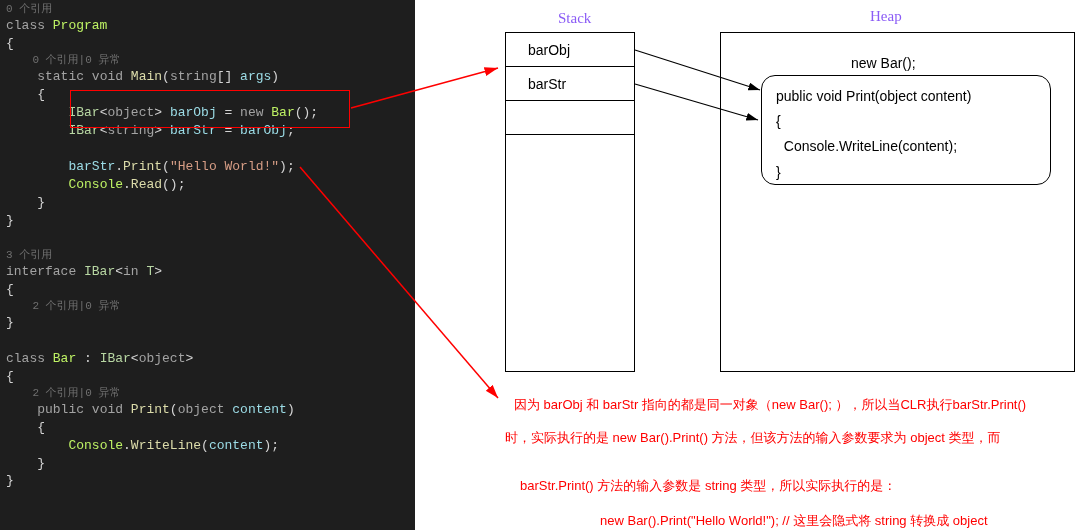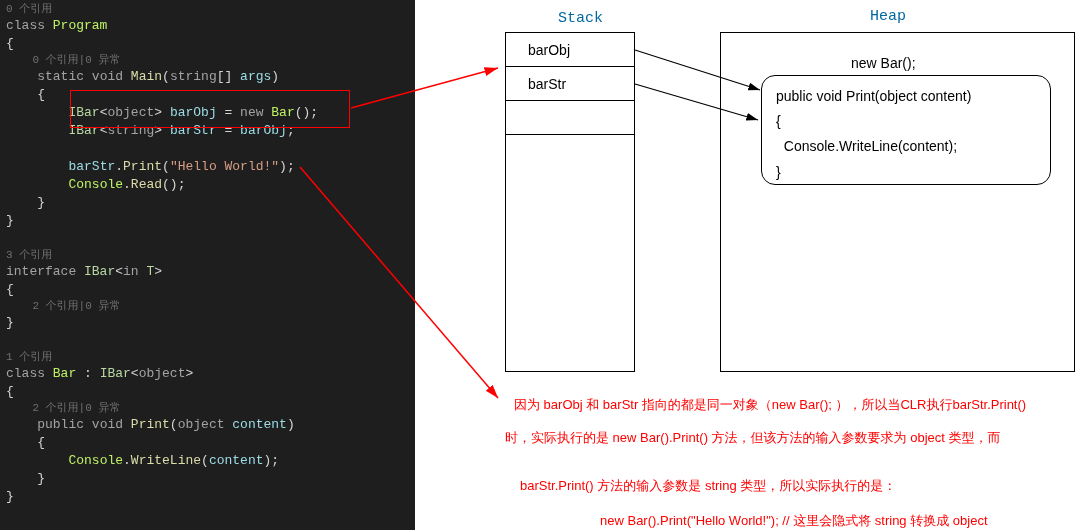--- a/index.html
+++ b/index.html
@@ -32,23 +32,23 @@
   .tk-brace { color: #d4d4d4; }
   .highlight-box {
     position: absolute;
     left: 70px; top: 90px;
     width: 280px; height: 38px;
     border: 1px solid #ff0000;
   }
 
   .label {
     position: absolute;
-    font-family: Liberation Mono, monospace;
+    font-family: Liberation Serif, serif;
     font-size: 15px;
-    color: #0369a1;
+    color: #8b5cf6;
   }
   .stack-label { left: 558px; top: 10px; }
   .heap-label  { left: 870px; top: 8px; }
   .stack-box {
     position: absolute;
     left: 505px; top: 32px;
     width: 130px; height: 340px;
     border: 1px solid #000;
     background: #fff;
   }
@@ -121,21 +121,20 @@
 <div class="code-line">        <span class="tk-class">Console</span><span class="tk-punc">.</span><span class="tk-method">Read</span><span class="tk-punc">();</span></div>
 <div class="code-line">    <span class="tk-brace">}</span></div>
 <div class="code-line"><span class="tk-brace">}</span></div>
 <div class="code-line"> </div>
 <div class="code-line tk-ref"><span>3 个引用</span></div>
 <div class="code-line"><span class="tk-keyword">interface </span><span class="tk-iface">IBar</span><span class="tk-punc">&lt;</span><span class="tk-keyword">in </span><span class="tk-iface">T</span><span class="tk-punc">&gt;</span></div>
 <div class="code-line"><span class="tk-brace">{</span></div>
 <div class="code-line tk-ref">    <span>2 个引用|0 异常</span></div>
 <div class="code-line"><span class="tk-brace">}</span></div>
 <div class="code-line"> </div>
-<div class="code-line tk-ref"><span>1 个引用</span></div>
 <div class="code-line"><span class="tk-keyword">class </span><span class="tk-class">Bar</span><span class="tk-punc"> : </span><span class="tk-iface">IBar</span><span class="tk-punc">&lt;</span><span class="tk-keyword">object</span><span class="tk-punc">&gt;</span></div>
 <div class="code-line"><span class="tk-brace">{</span></div>
 <div class="code-line tk-ref">    <span>2 个引用|0 异常</span></div>
 <div class="code-line">    <span class="tk-keyword">public void </span><span class="tk-method">Print</span><span class="tk-punc">(</span><span class="tk-keyword">object </span><span class="tk-var">content</span><span class="tk-punc">)</span></div>
 <div class="code-line">    <span class="tk-brace">{</span></div>
 <div class="code-line">        <span class="tk-class">Console</span><span class="tk-punc">.</span><span class="tk-method">WriteLine</span><span class="tk-punc">(</span><span class="tk-var">content</span><span class="tk-punc">);</span></div>
 <div class="code-line">    <span class="tk-brace">}</span></div>
 <div class="code-line"><span class="tk-brace">}</span></div>
 
   <div class="highlight-box"></div>

